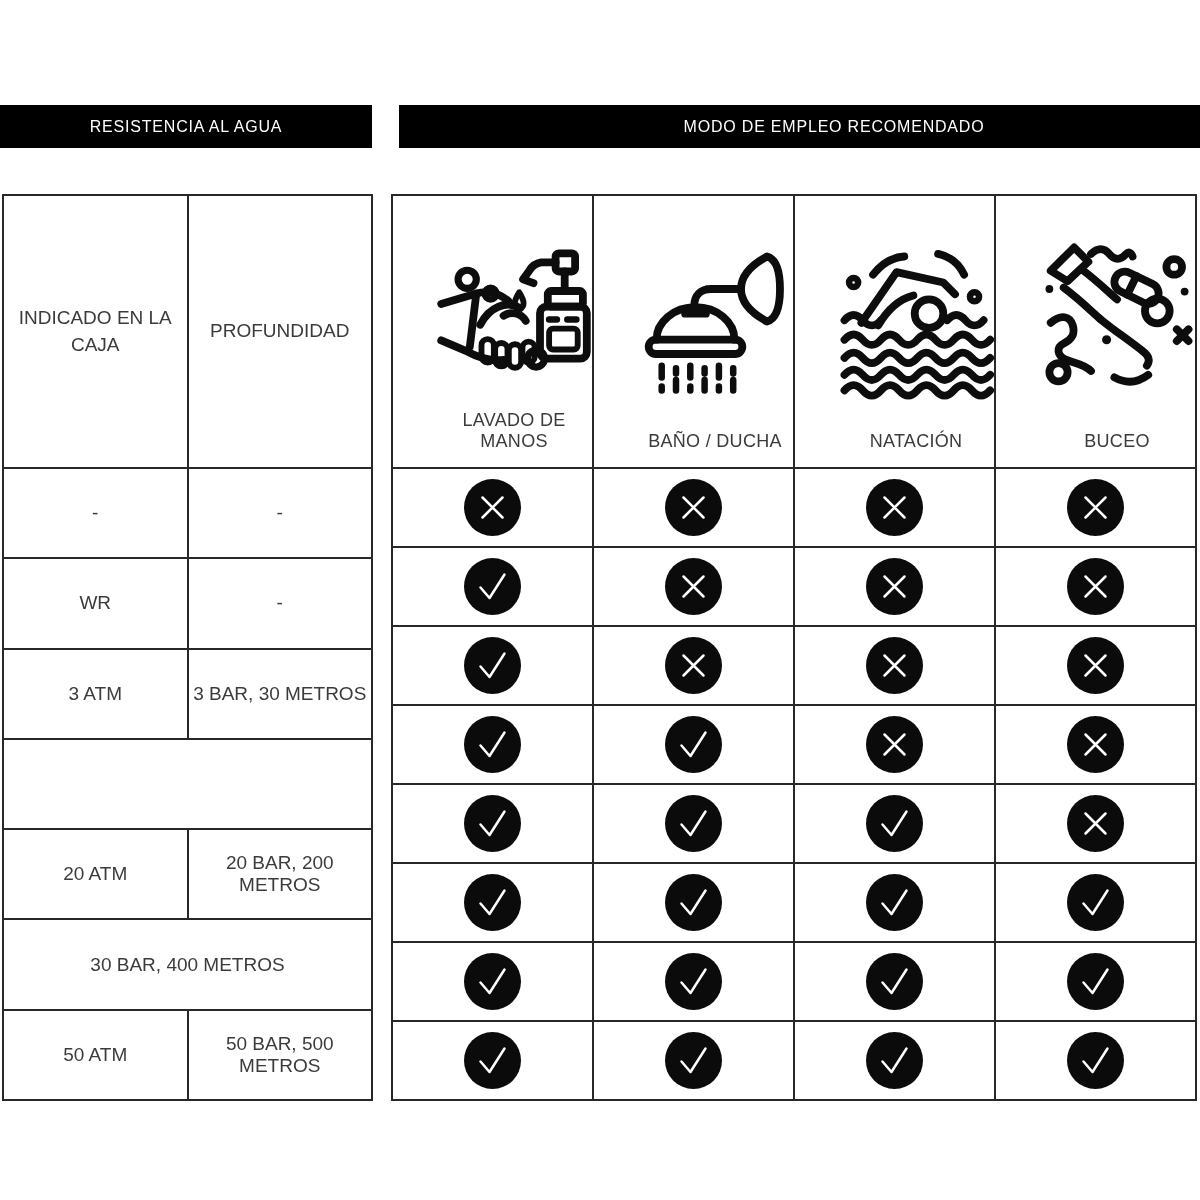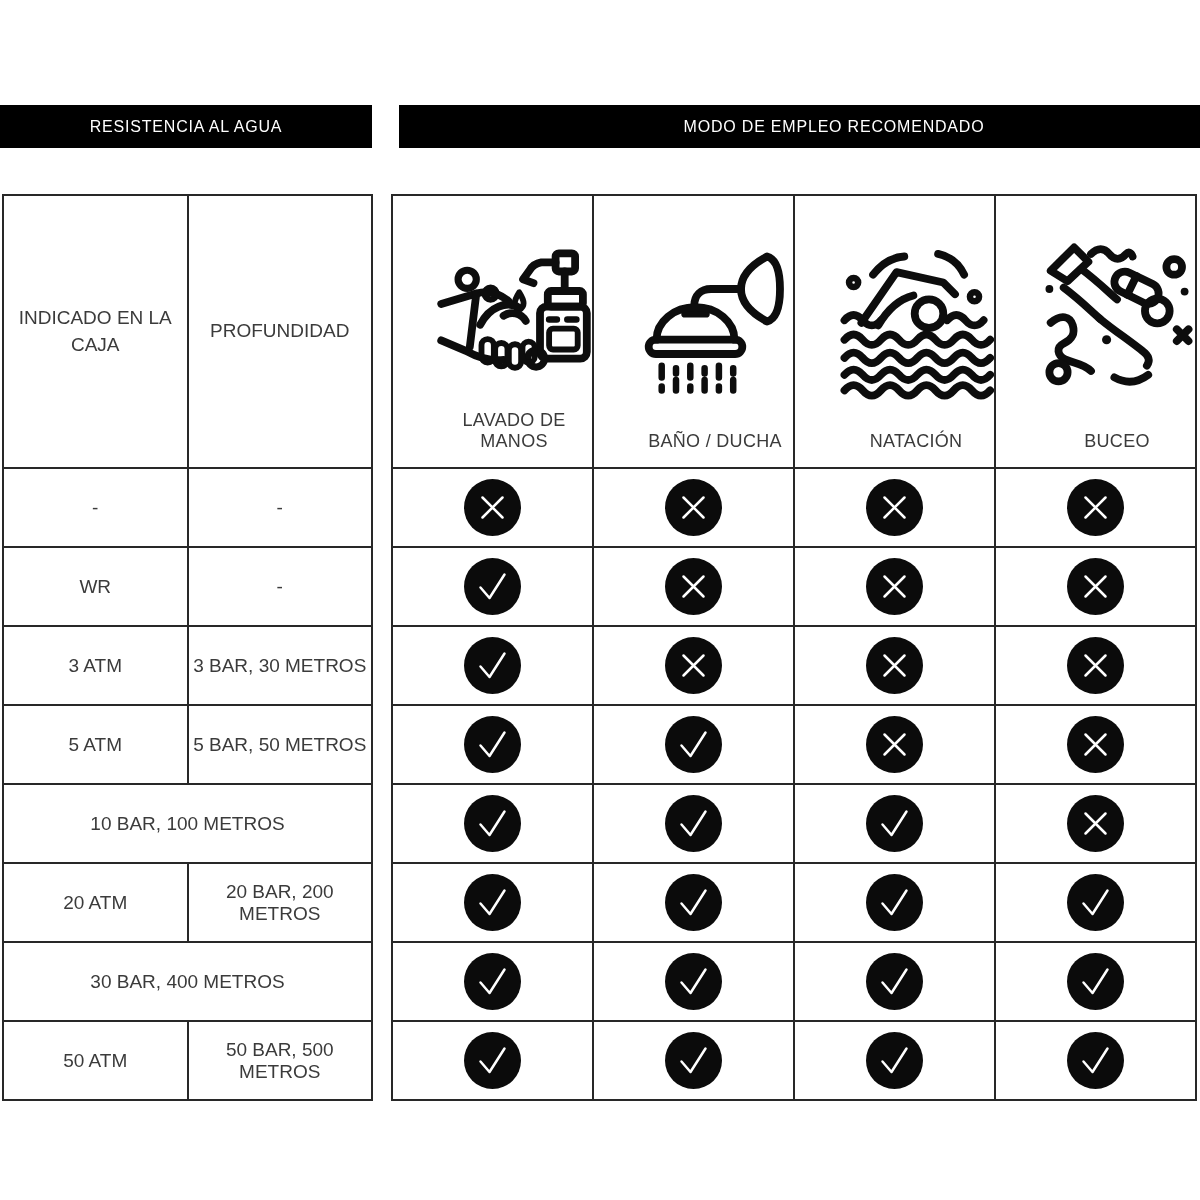--- a/index.html
+++ b/index.html
@@ -62,25 +62,20 @@
   </div>
   <div class="row">
     <div class="cell">WR</div>
     <div class="cell">-</div>
   </div>
   <div class="row">
     <div class="cell">3 ATM</div>
     <div class="cell">3 BAR, 30 METROS</div>
   </div>
   <div class="row">
-    <div class="cell">5 ATM</div>
-    <div class="cell">5 BAR, 50 METROS</div>
-  </div>
-  <div class="row">
-    <div class="cell">10 BAR, 100 METROS</div>
   </div>
   <div class="row">
     <div class="cell">20 ATM</div>
     <div class="cell">20 BAR, 200 METROS</div>
   </div>
   <div class="row">
     <div class="cell">30 BAR, 400 METROS</div>
   </div>
   <div class="row">
     <div class="cell">50 ATM</div>

